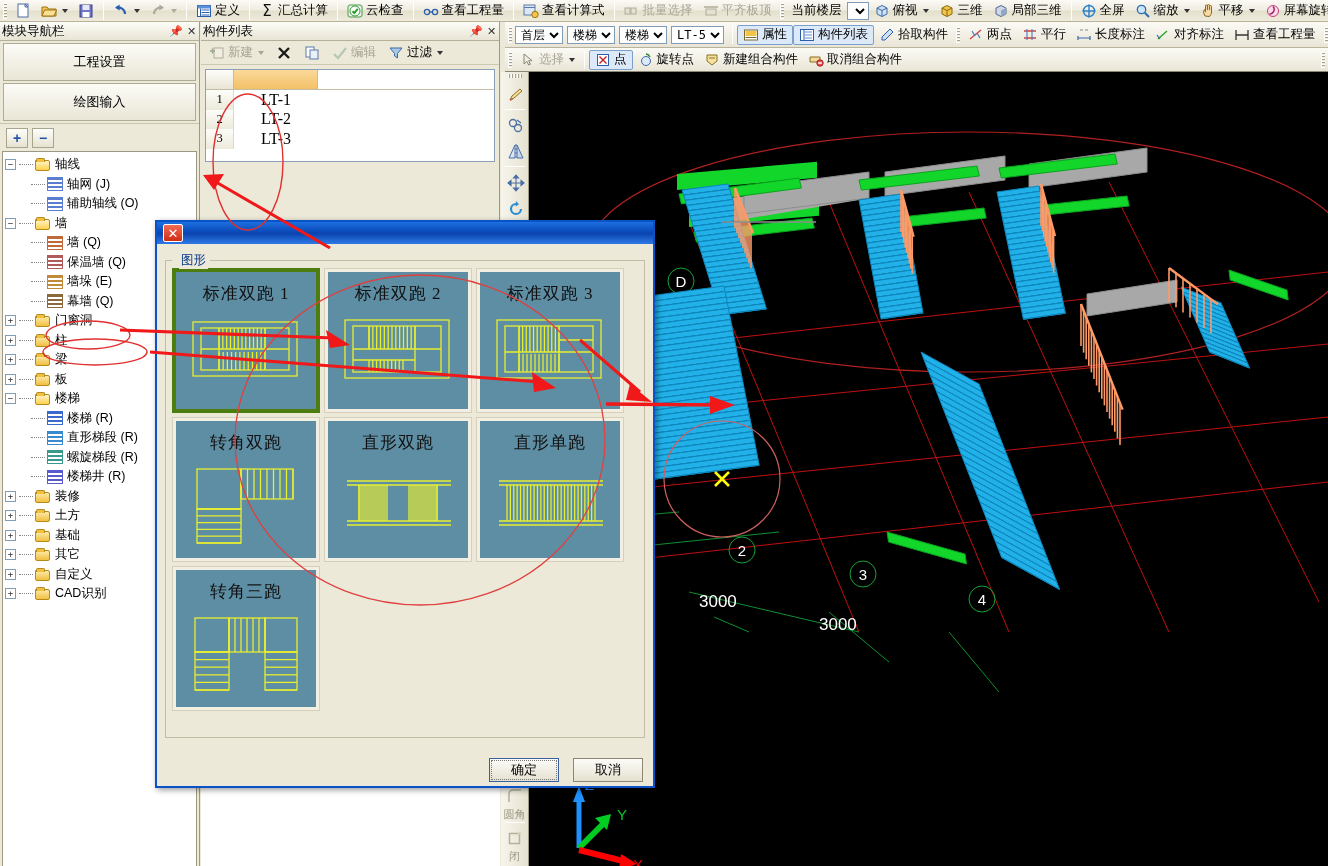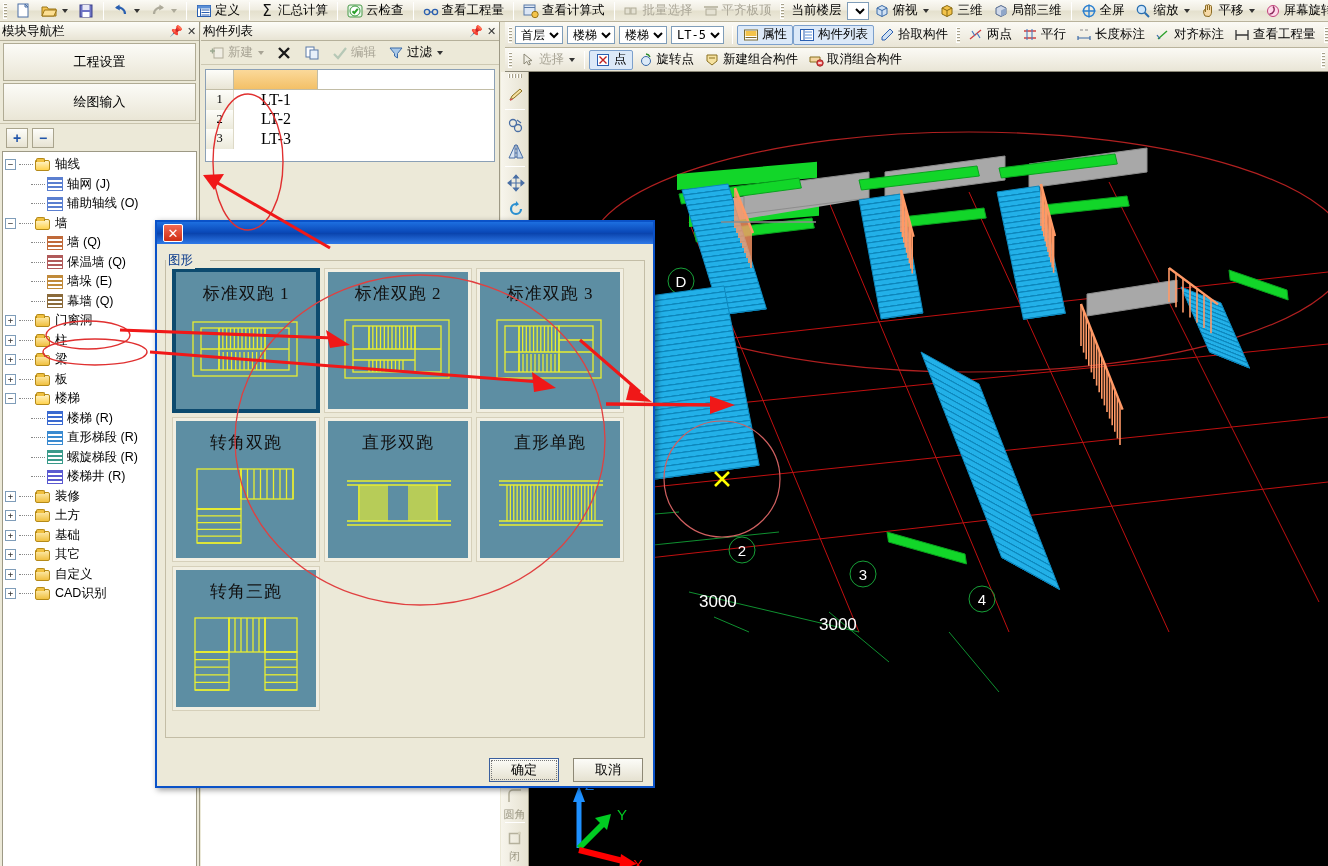--- a/index.html
+++ b/index.html
@@ -135,25 +135,25 @@
   #dlgClose { width:20px;height:18px;margin-right:2px;
               background:linear-gradient(to bottom,#f36a54,#cf2d13);
               border:1px solid #fff; border-radius:2px; color:#fff;
               display:flex;align-items:center;justify-content:center;font-size:13px;font-weight:bold;}
   #dlgBody { padding:8px; height:546px; position:relative; }
   .fieldset { border:1px solid #c3bda6; border-top:none; margin-top:8px; height:478px; position:relative;
               background:#ece9d8; }
   .fieldset:before, .fieldset:after { content:""; position:absolute; top:0; height:1px; background:#c3bda6;}
   .fieldset:before { left:0; width:6px; }
   .fieldset:after { right:0; left:44px; }
-  .fslabel { position:absolute; left:0; top:-8px; font-size:12.5px; color:#0a3a8c; background:#ece9d8; padding:0 2px;}
+  .fslabel { position:absolute; left:13px; top:-8px; font-size:12.5px; color:#0a3a8c; background:#ece9d8; padding:0 2px;}
   .tiles { display:flex; flex-wrap:wrap; padding:8px 6px; gap:4px; }
   .tile { width:148px; height:145px; border:1px solid #d6d0ba; background:#f2efe2;
           padding:3px; }
-  .tile.selected { border:4px solid #0c4a6e; padding:0;text-align:right; }
+  .tile.selected { border:4px solid #4d7c0f; padding:0;text-align:right; }
   .tileinner { width:100%; height:100%; background:#5d8ea3; position:relative;
                display:flex; flex-direction:column; align-items:center; }
   .tilename { margin-top:10px; font-size:17px; color:#111; font-family:"Liberation Serif",serif; letter-spacing:1px;}
   .tilesvg { flex:1; display:flex; align-items:center; justify-content:center; width:100%;}
   #dlgButtons { position:absolute; right:10px; bottom:8px; display:flex; gap:14px; }
   .dbtn { width:70px;height:24px; border:1px solid #8d8875;
           background:linear-gradient(to bottom,#fcfcf8,#e5e1d0);
           display:flex;align-items:center;justify-content:center; font-size:13px; }
   .dbtn.default { border:1px solid #3a5f9e; outline:1px dotted #777; outline-offset:-3px; }
 

